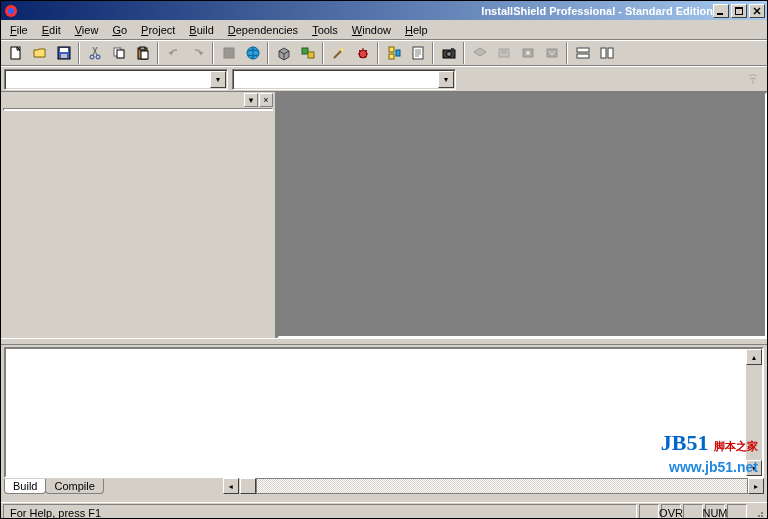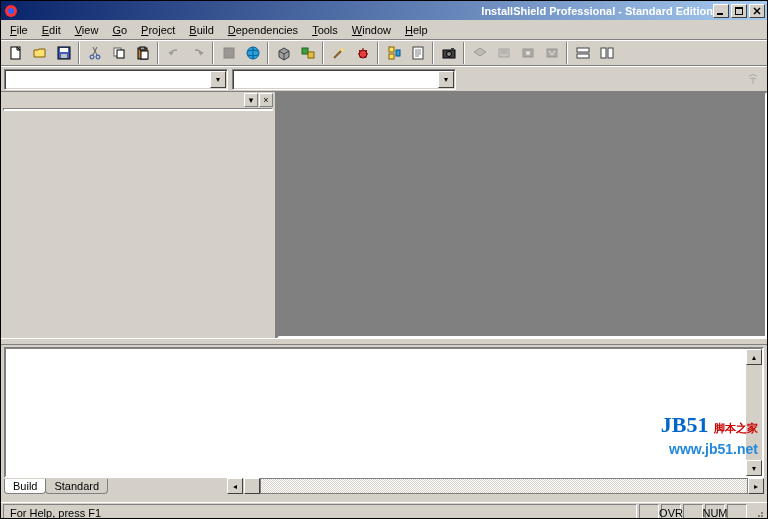--- a/index.html
+++ b/index.html
@@ -133,21 +133,21 @@
   border-top:1px solid #808080;
 }
 .output-body {
   flex:1; background:#fff;
   border:2px solid;
   border-color:#808080 #fff #fff #808080;
   margin: 2px 3px 0 3px;
   position:relative;
 }
 .watermark {
-  position:absolute; right:4px; bottom:18px;
+  position:absolute; right:4px; bottom:0;
   font-family: "Comic Sans MS", cursive; font-weight:bold;
   font-size: 22px; color:#0066cc;
   text-align:right; line-height:1;
 }
 .watermark .cn { color:#cc0000; font-size:11px; font-family:SimSun,sans-serif;}
 .watermark .url { color:#2288dd; font-size:14px; font-family:Arial;}
 .tab {
   padding:1px 8px; font-size:11px;
   border:1px solid #808080;
   border-top:none;
@@ -423,21 +423,21 @@
       <div class="scrollbtn">▾</div>
     </div>
     <div class="watermark">
       <span>JB51</span> <span class="cn">脚本之家</span><br>
       <span class="url">www.jb51.net</span>
     </div>
   </div>
   <div class="output-scrollrow">
     <div class="tabs-region">
       <div class="tab active">Build</div>
-      <div class="tab">Standard</div>
+      <div class="tab">Compile</div>
     </div>
     <div style="width:120px"></div>
     <div class="scrollbtn">◂</div>
     <div class="scrollbtn" style="margin-left:1px"></div>
     <div class="scrolltrack"></div>
     <div class="scrollbtn">▸</div>
   </div>
 </div>
 
 <div class="statusbar">

